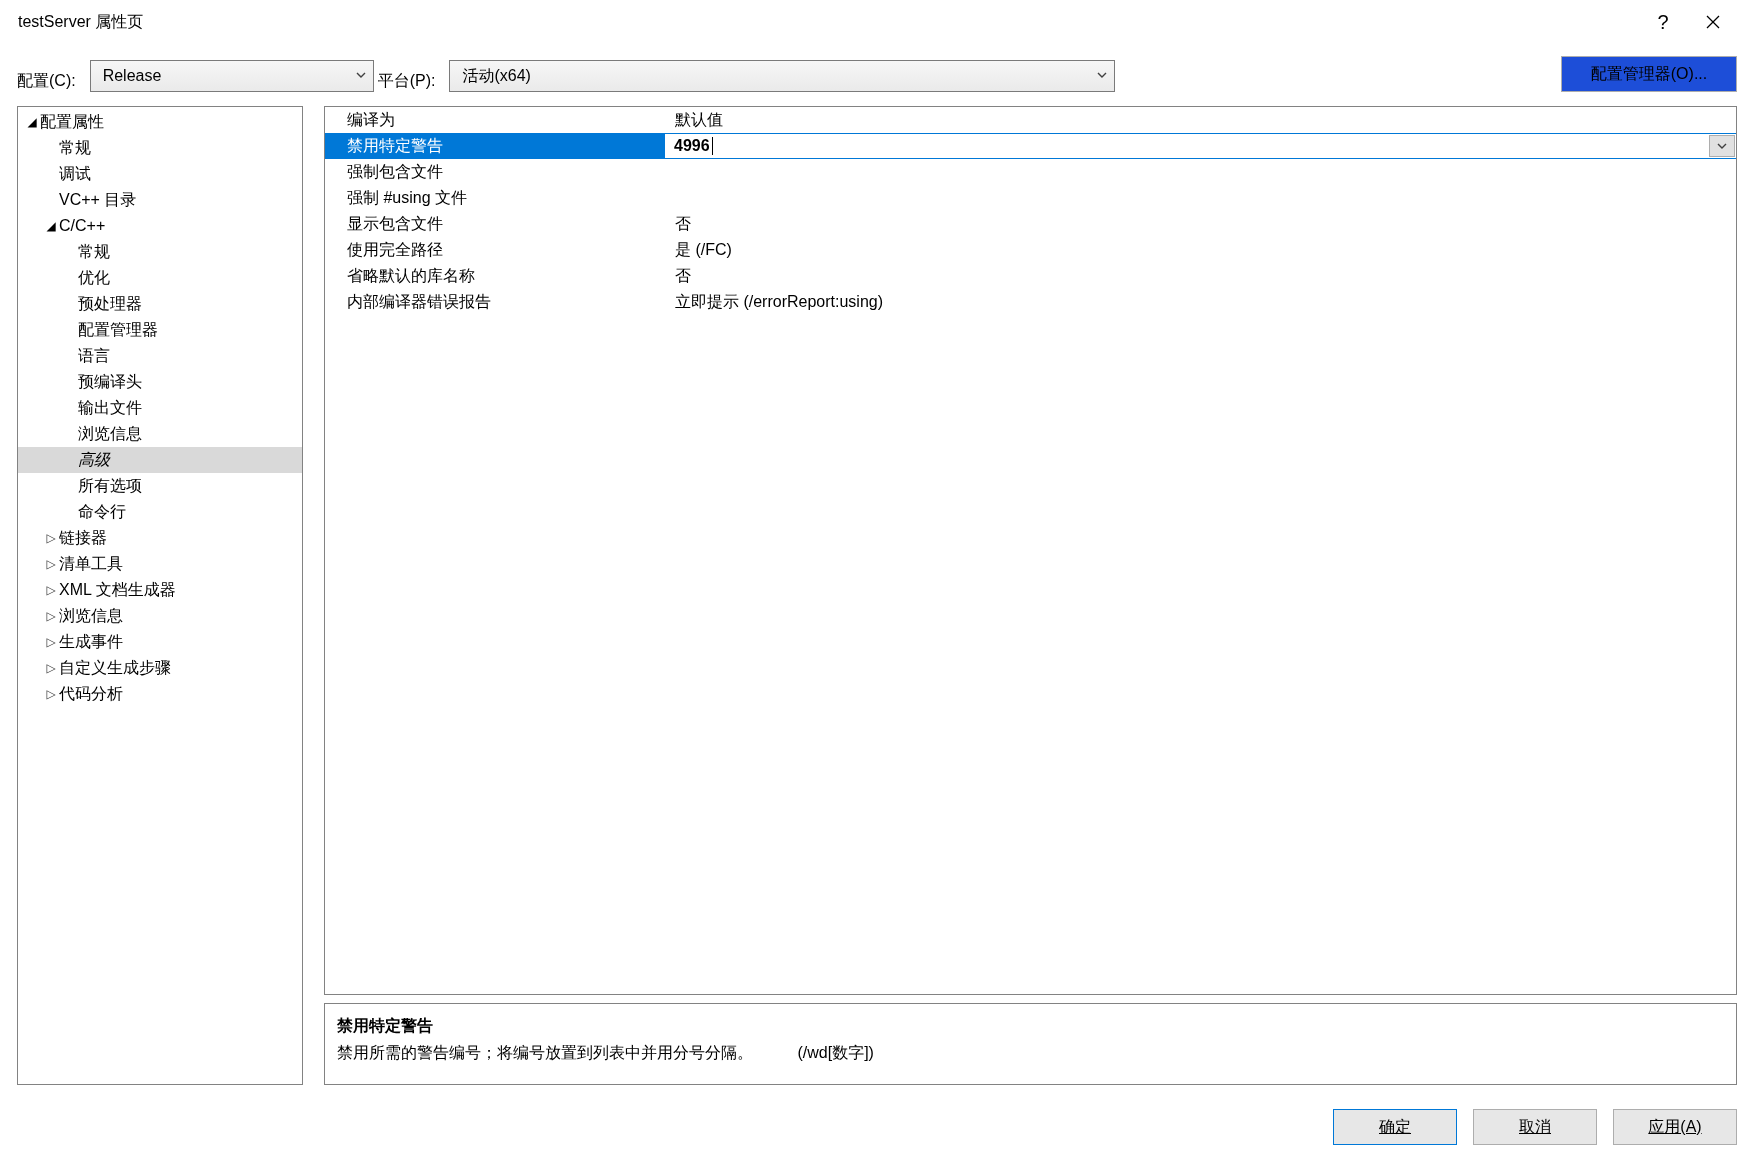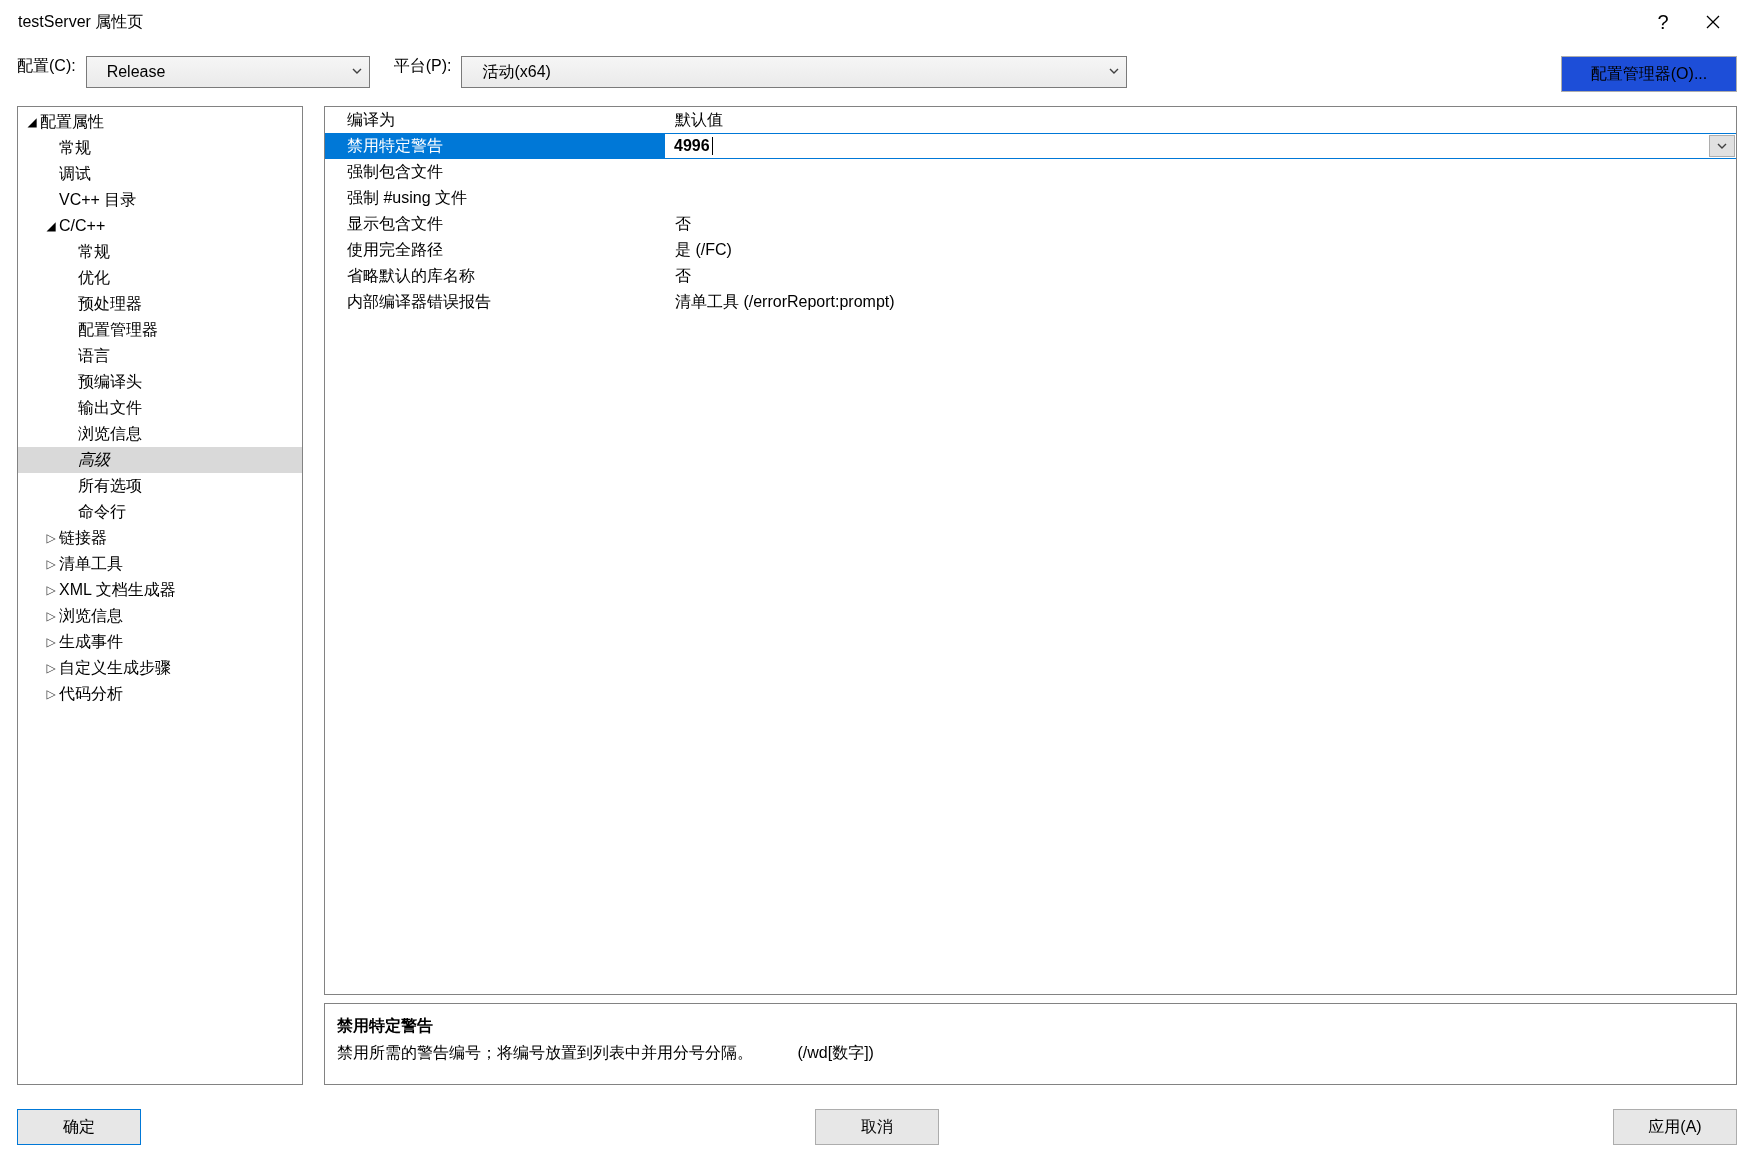--- a/index.html
+++ b/index.html
@@ -37,34 +37,34 @@
   .content {
     flex: 1;
     padding: 12px 17px 10px 17px;
     display: flex;
     flex-direction: column;
   }
 
   
   .toolbar {
     display: flex;
-    align-items: flex-start;
-    gap: 10px;
+    align-items: flex-end;
     margin-bottom: 14px;
   }
   .toolbar label { font-size: 16px; white-space: nowrap; }
   .toolbar .select {
     position: relative;
     height: 32px;
     border: 1px solid #7a7a7a;
     background: linear-gradient(#f6f6f6,#eaeaea);
     display: flex;
     align-items: center;
-    padding: 0 28px 0 20px;
-    font-size: 16px;
+    padding: 0 28px 0 12px;
+    font-size: 16px;
+    margin-left: 14px;
   }
   .toolbar .select .chev {
     position: absolute;
     right: 6px;
     top: 50%;
     transform: translateY(-50%);
   }
   .toolbar .select-config { width: 284px; }
   .toolbar .select-platform { width: 666px; }
   .toolbar .btn-mgr {
@@ -189,24 +189,25 @@
     padding: 8px 12px 18px 12px;
     font-size: 16px;
     line-height: 1.7;
   }
   .desc-pane .dtitle { font-weight: 700; }
   .desc-pane .dswitch { display: inline-block; margin-left: 40px; }
 
   
   .button-row {
     display: flex;
-    justify-content: space-between;
+    justify-content: flex-end;
     align-items: center;
     gap: 16px;
     padding: 14px 17px 18px 17px;
+    text-decoration: underline;
   }
   .button-row .dbtn {
     width: 124px;
     height: 36px;
     border: 1px solid #adadad;
     background: #e7e7e7;
     display: flex;
     align-items: center;
     justify-content: center;
     font-size: 16px;
@@ -386,21 +387,21 @@
         <div class="prop-row">
           <div class="plabel">使用完全路径</div>
           <div class="pvalue">是 (/FC)</div>
         </div>
         <div class="prop-row">
           <div class="plabel">省略默认的库名称</div>
           <div class="pvalue">否</div>
         </div>
         <div class="prop-row">
           <div class="plabel">内部编译器错误报告</div>
-          <div class="pvalue">清单工具 (/errorReport:prompt)</div>
+          <div class="pvalue">立即提示 (/errorReport:using)</div>
         </div>
         <div class="prop-filler"></div>
       </div>
 
       <div class="desc-pane">
         <div class="dtitle">禁用特定警告</div>
         <div>
           <span>禁用所需的警告编号；将编号放置到列表中并用分号分隔。</span>
           <span class="dswitch">(/wd[数字])</span>
         </div>

